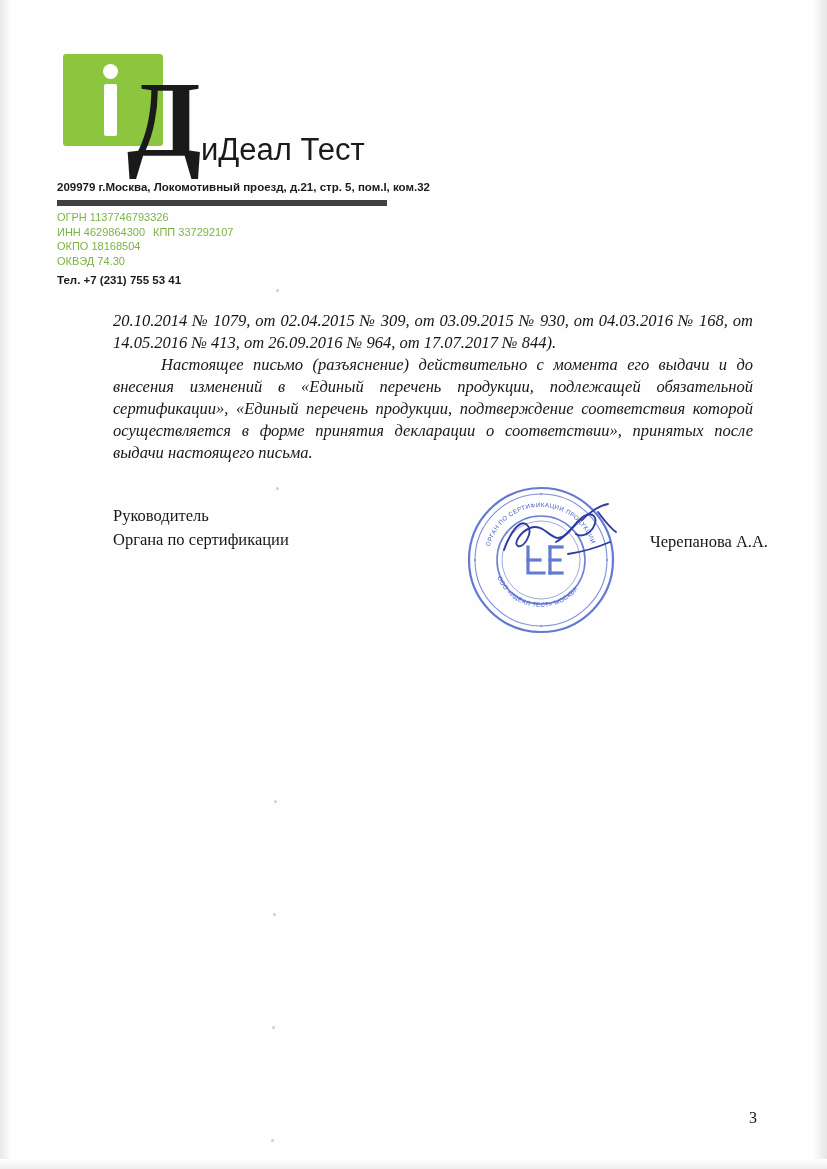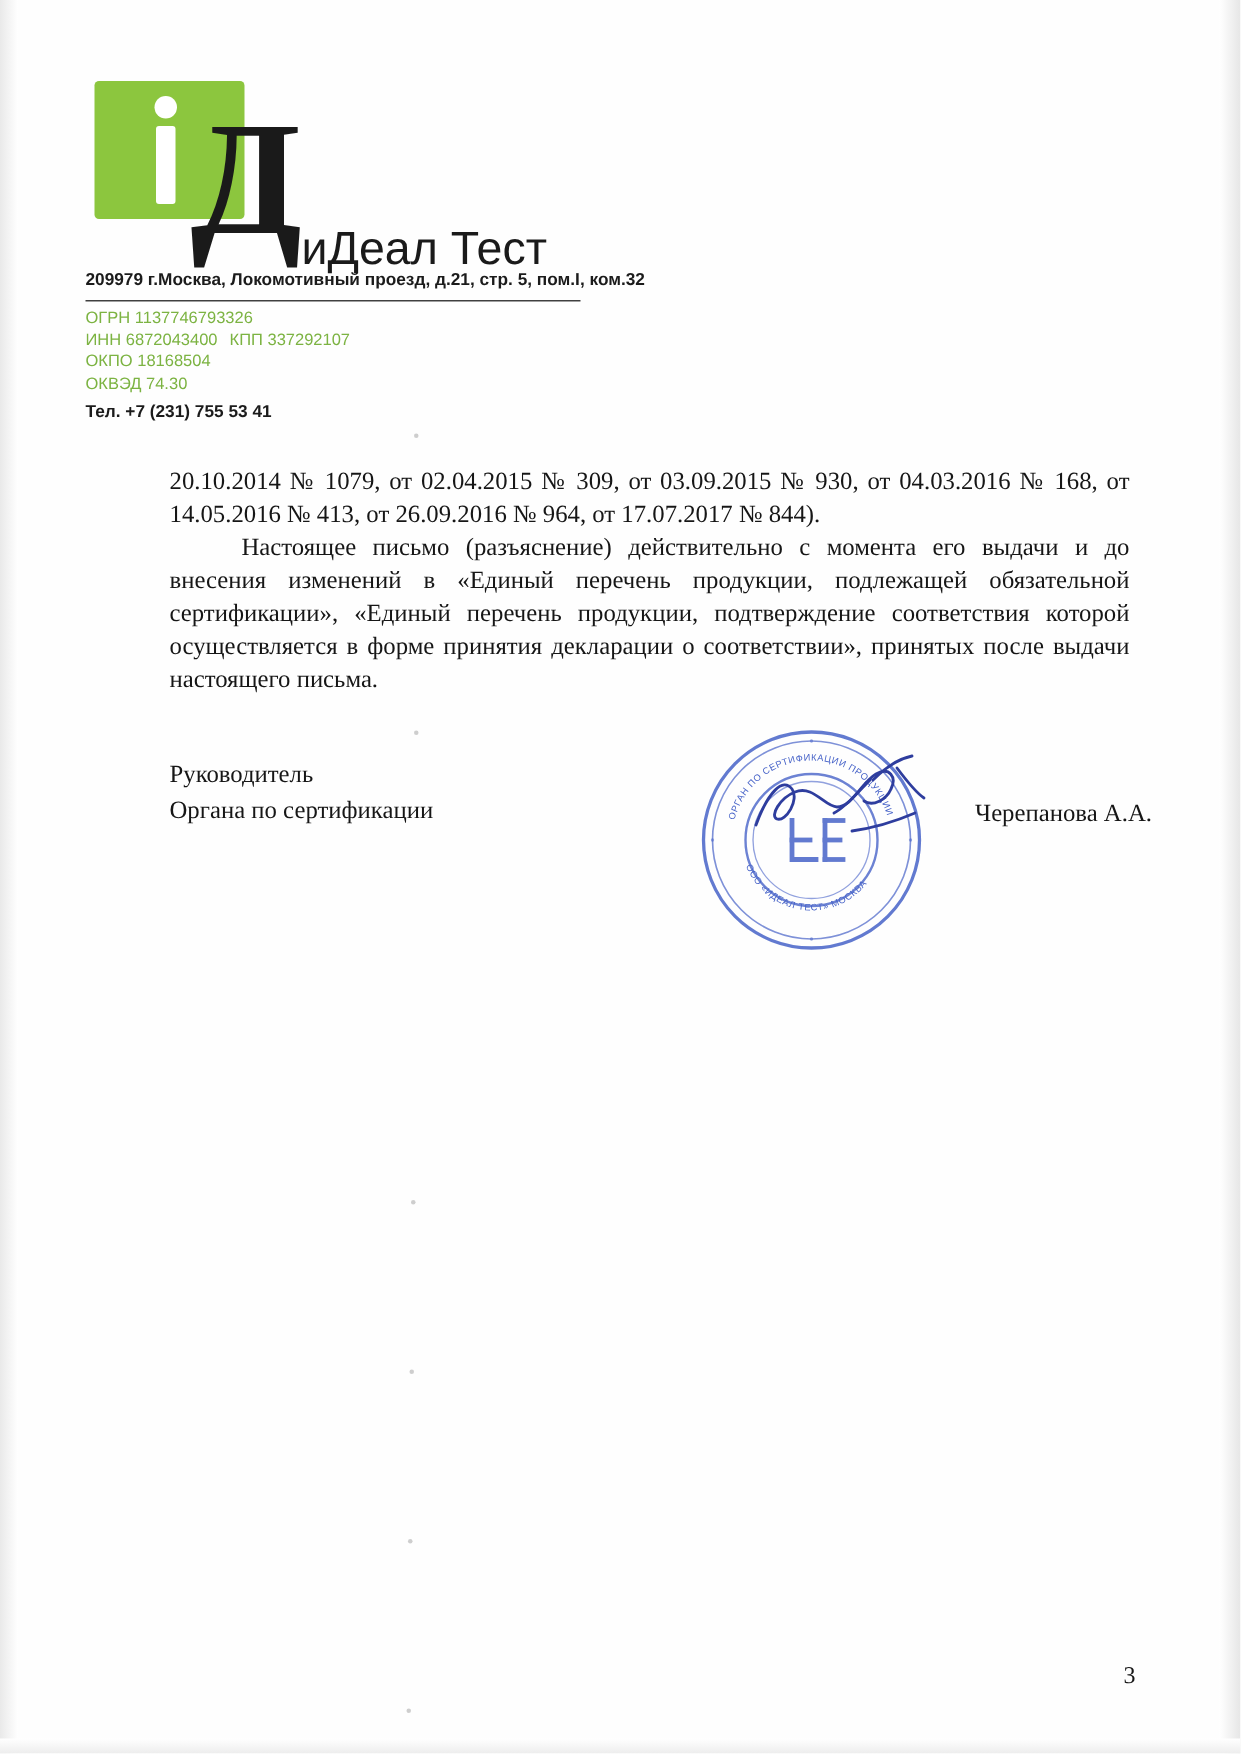--- a/index.html
+++ b/index.html
@@ -81,21 +81,21 @@
     font-family: "Liberation Serif", serif;
     font-size: 108px;
     line-height: 108px;
     font-weight: bold;
     color: #1a1a1a;
     letter-spacing: -2px;
   }
   .logo-word {
     position: absolute;
     left: 144px;
-    top: 96px;
+    top: 80px;
     font-family: "Liberation Sans", sans-serif;
     font-size: 31px;
     font-weight: bold;
     color: #1a1a1a;
     white-space: nowrap;
   }
   .logo-word .thin {
     font-weight: normal;
   }
 
@@ -107,21 +107,21 @@
     color: #1b1b1b;
     line-height: 15px;
   }
   .reg-lines {
     margin-top: 5px;
     padding-top: 4px;
     font-family: "Liberation Sans", sans-serif;
     font-size: 11px;
     color: #7cb342;
     line-height: 14.5px;
-    border-top: 1px solid #404040;
+    border-top: 6px solid #404040;
     width: 330px;
   }
   .reg-lines .sp {
     display: inline-block;
     width: 8px;
   }
   .phone-line {
     margin-top: 6px;
     font-family: "Liberation Sans", sans-serif;
     font-size: 11.5px;
@@ -136,20 +136,21 @@
     top: 310px;
     width: 640px;
     font-family: "Liberation Serif", serif;
     font-size: 16.5px;
     color: #161616;
     line-height: 22px;
   }
   .para {
     text-align: justify;
     margin: 0;
+    font-style: italic;
   }
   .para + .para {
     text-indent: 48px;
   }
 
   
   .sig-block {
     position: absolute;
     left: 113px;
     top: 504px;
@@ -241,21 +242,21 @@
       <div class="logo-word"><span class="thin">иДеал Тест</span></div>
     </div>
 
     <div class="company-lines">
       <div>209979 г.Москва, Локомотивный проезд, д.21, стр. 5, пом.I, ком.32</div>
     </div>
 
     <div class="reg-lines">
       <div>ОГРН 1137746793326</div>
       <div>
-        <span>ИНН 6872043400</span><span class="sp"></span><span>КПП 337292107</span>
+        <span>ИНН 4629864300</span><span class="sp"></span><span>КПП 337292107</span>
       </div>
       <div>ОКПО 18168504</div>
       <div>ОКВЭД 74.30</div>
     </div>
 
     <div class="phone-line">Тел. +7 (231) 755 53 41</div>
   </div>
 
   <div class="body-text">
     <p class="para">20.10.2014 № 1079, от 02.04.2015 № 309, от 03.09.2015 № 930, от 04.03.2016 № 168, от 14.05.2016 № 413, от 26.09.2016 № 964, от 17.07.2017 № 844).</p>

